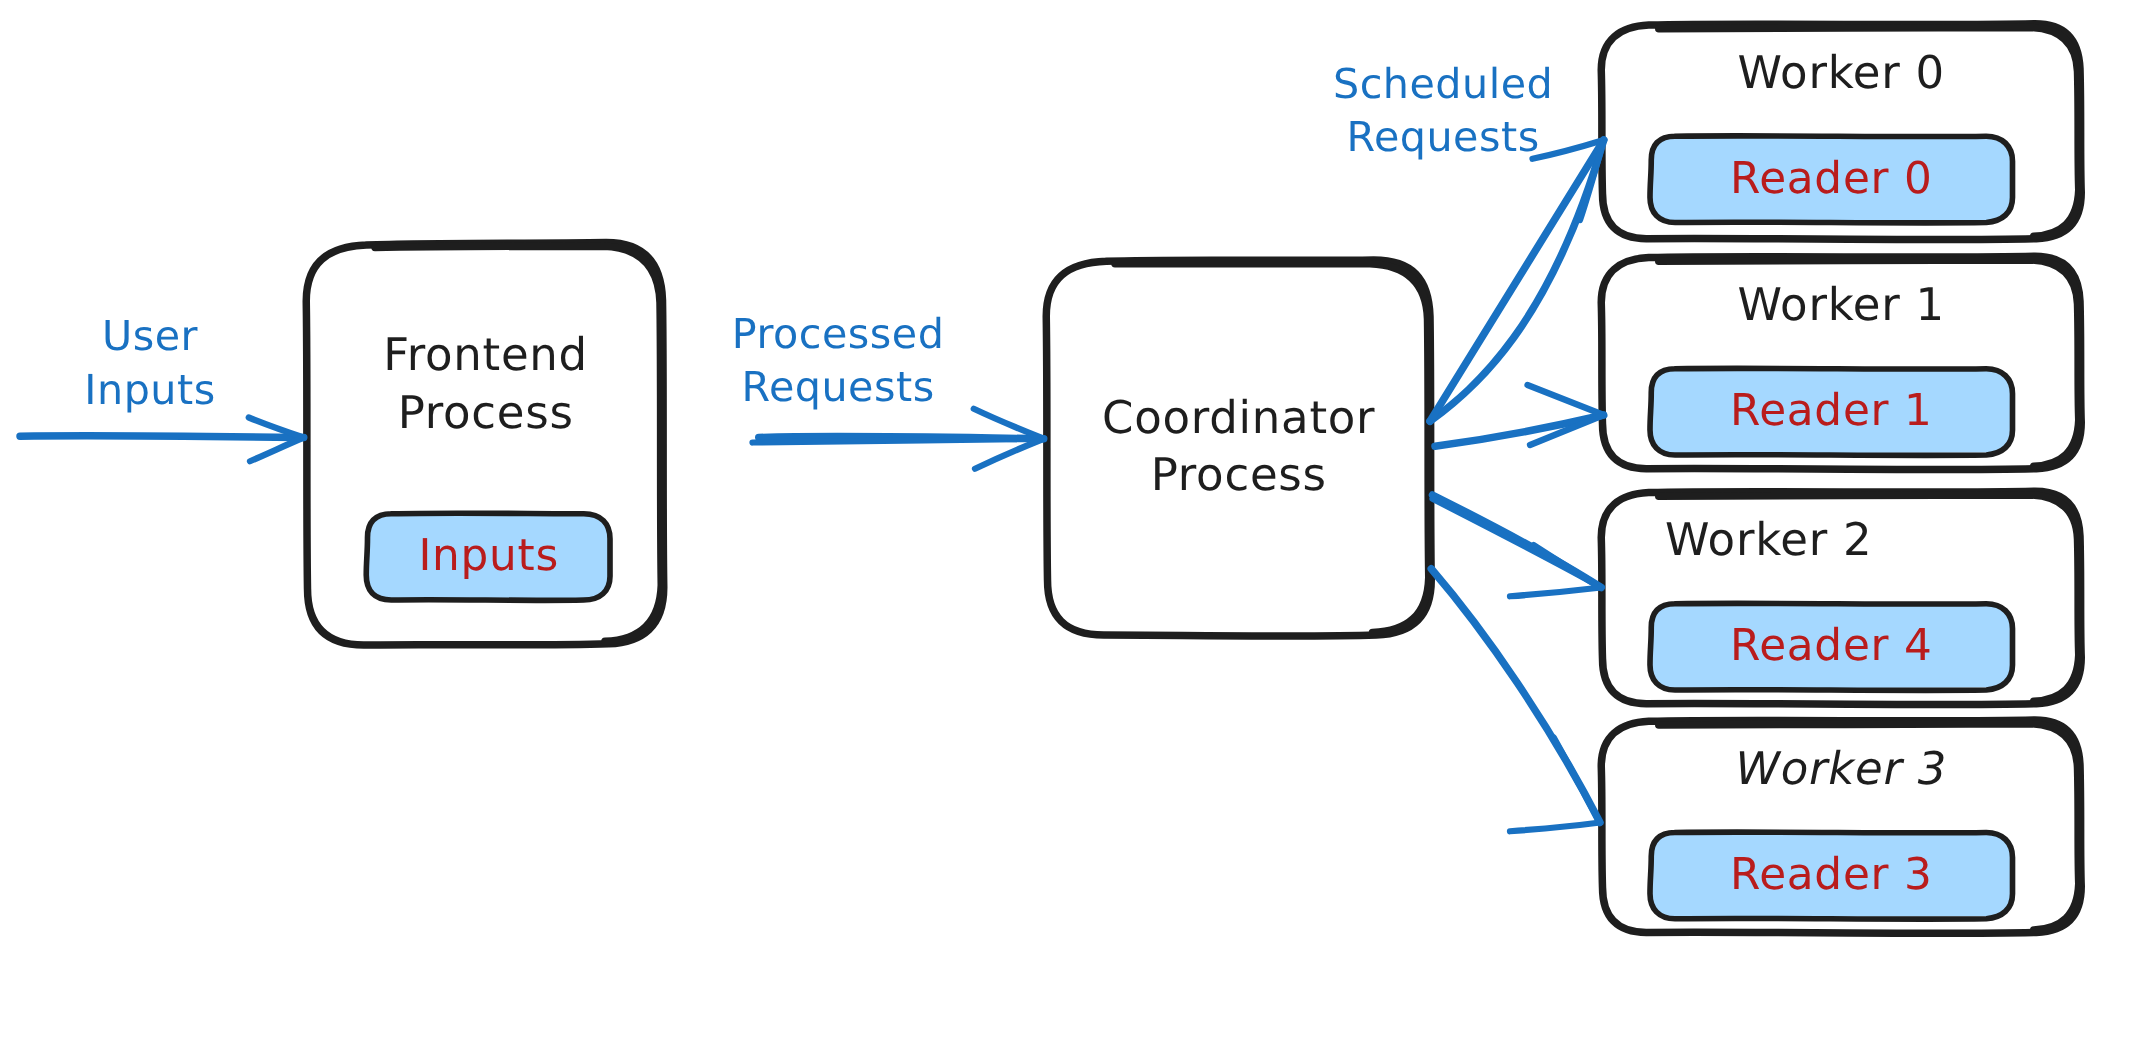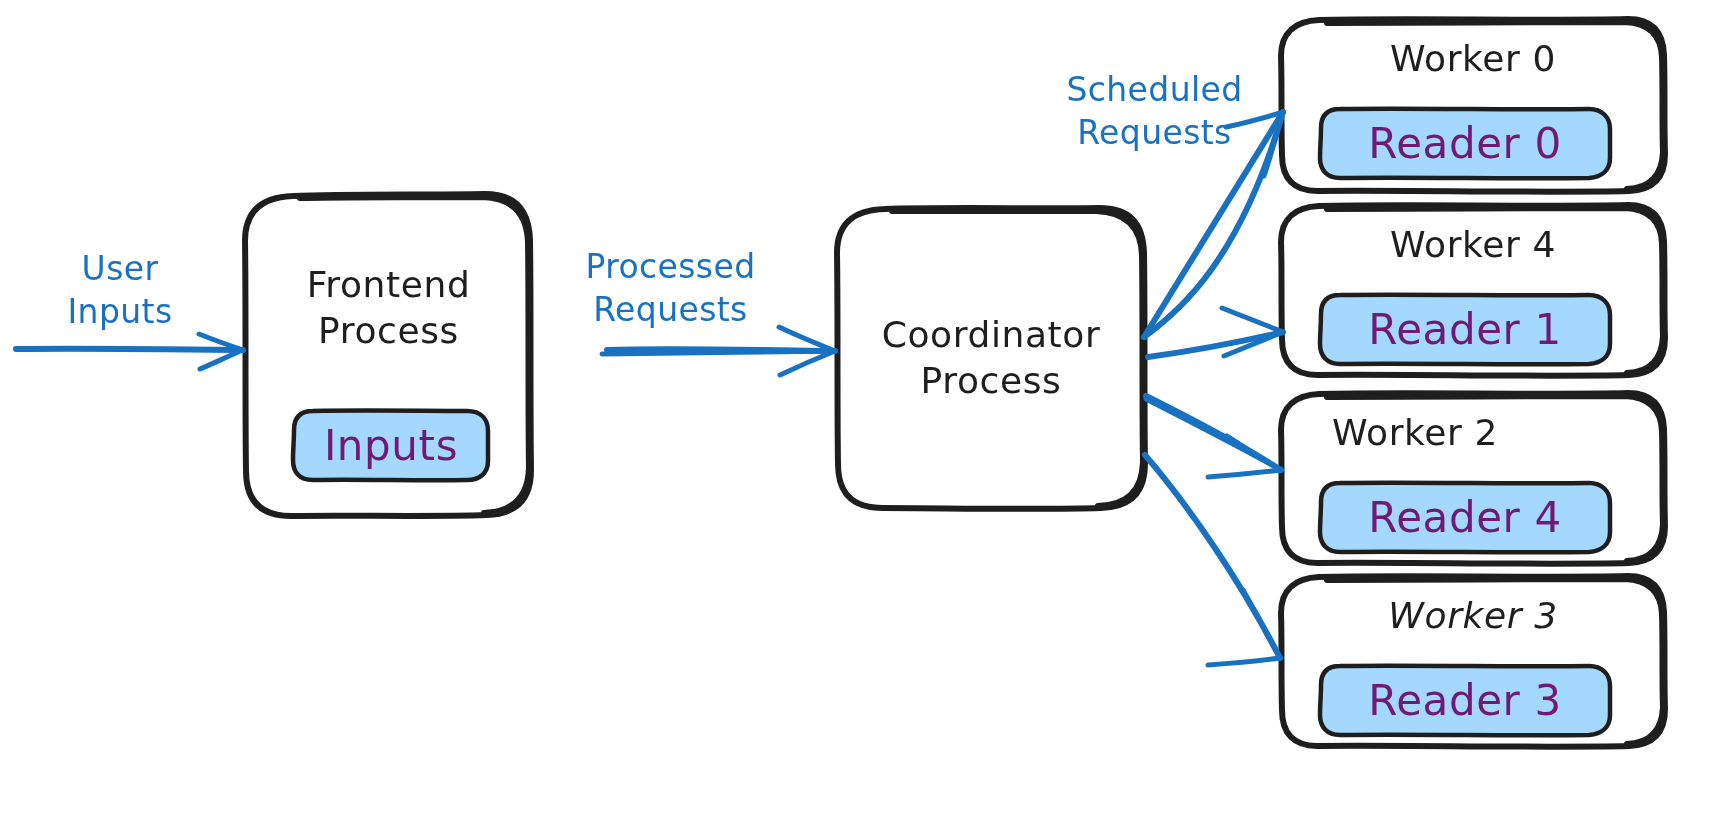--- a/index.html
+++ b/index.html
@@ -73,23 +73,23 @@
     font-size: 33px;
     line-height: 1.3;
     text-align: center;
     letter-spacing: 0.4px;
     white-space: pre-line;
     font-weight: 500;
     pointer-events: none;
   }
   .chip-label {
     position: absolute;
-    color: #701a75;
-    font-family: "DejaVu Sans", sans-serif;
-    font-size: 42px;
+    color: #b91c1c;
+    font-family: "DejaVu Sans", sans-serif;
+    font-size: 35px;
     line-height: 1;
     text-align: left;
     letter-spacing: 0.6px;
     pointer-events: none;
   }
   .centered {
     display: flex;
     align-items: center;
     justify-content: center;
   }
@@ -242,31 +242,31 @@
 Process</div>
 
   <div class="chip-label centered" style="left:294px; top:411px; width:194px; height:69px;">Inputs</div>
 
   <div class="node-label centered" style="left:838px; top:298px; width:306px; height:120px;">Coordinator
 Process</div>
 
   <div class="node-label centered" style="left:1282px; top:36px; width:382px; height:46px;">Worker 0</div>
   <div class="chip-label centered" style="left:1320px; top:109px; width:290px; height:69px;">Reader 0</div>
 
-  <div class="node-label centered" style="left:1282px; top:222px; width:382px; height:46px;">Worker 4</div>
+  <div class="node-label centered" style="left:1282px; top:222px; width:382px; height:46px;">Worker 1</div>
   <div class="chip-label centered" style="left:1320px; top:295px; width:290px; height:69px;">Reader 1</div>
 
   <div class="node-label centered" style="left:1224px; top:410px; width:382px; height:46px;">Worker 2</div>
   <div class="chip-label centered" style="left:1320px; top:483px; width:290px; height:69px;">Reader 4</div>
 
   <div class="node-label centered" style="left:1282px; top:593px; width:382px; height:46px;font-style:italic;">Worker 3</div>
   <div class="chip-label centered" style="left:1320px; top:666px; width:290px; height:69px;">Reader 3</div>
 
   <div class="edge-label centered" style="left:25px; top:245px; width:190px; height:92px;">User
 Inputs</div>
 
   <div class="edge-label centered" style="left:548px; top:243px; width:245px; height:92px;">Processed
 Requests</div>
 
-  <div class="edge-label centered" style="left:1032px; top:43px; width:245px; height:92px;margin-top:23px;">Scheduled
+  <div class="edge-label centered" style="left:1032px; top:43px; width:245px; height:92px;">Scheduled
 Requests</div>
 
 </div>
 
 </body></html>

